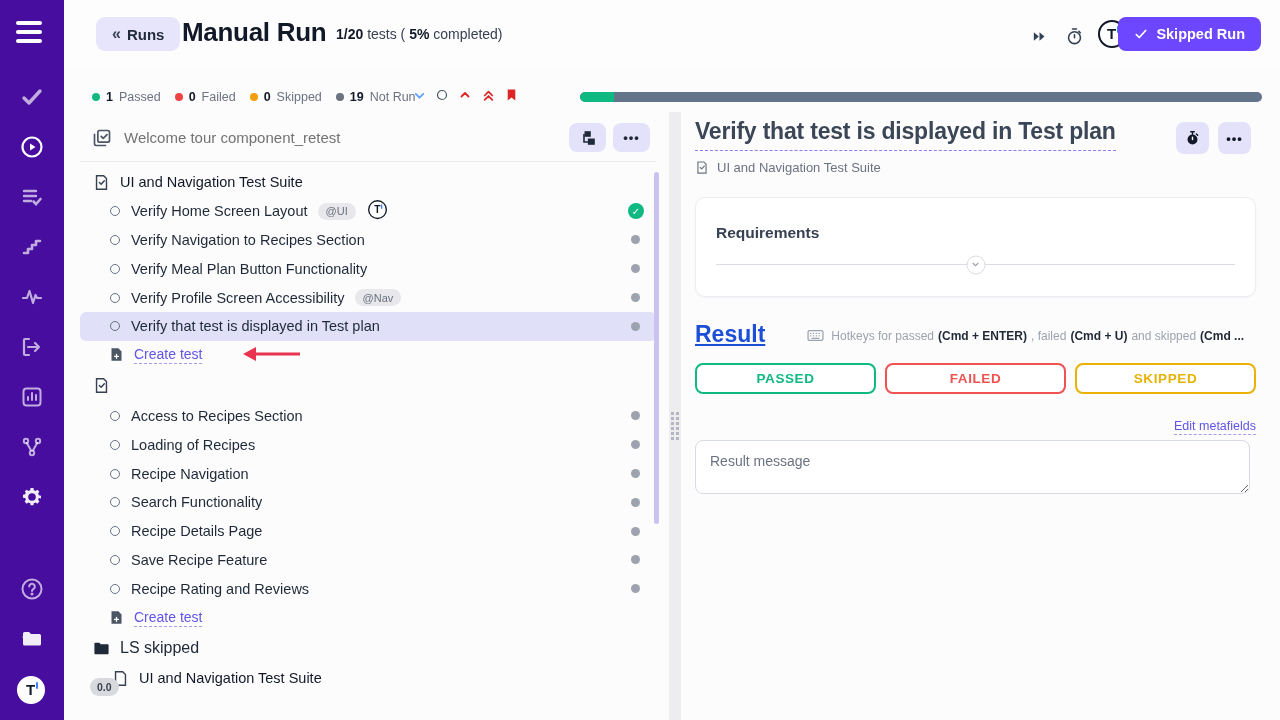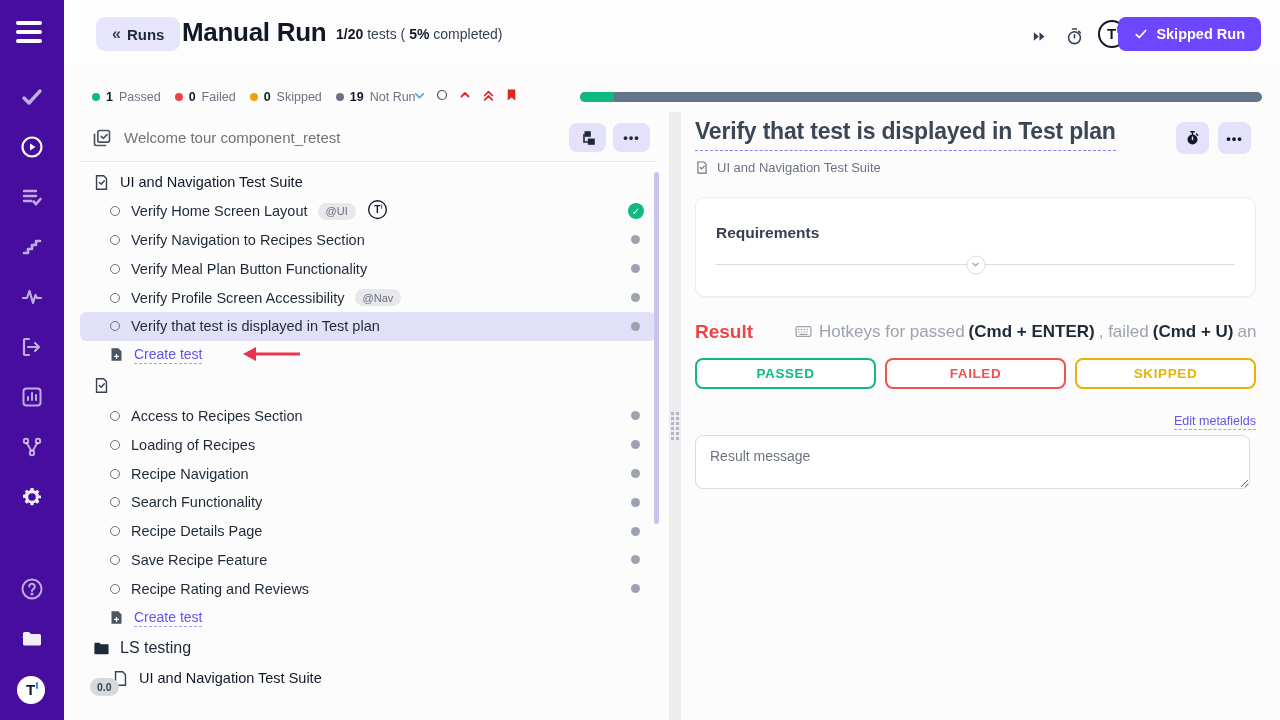--- a/index.html
+++ b/index.html
@@ -90,22 +90,22 @@
   .d-hbtns { position: absolute; right: 5px; top: 4px; display: flex; gap: 9px; }
   .d-btn { width: 33px; height: 32px; border: none; border-radius: 8px; background: #e4e2fb; display: flex; align-items: center; justify-content: center; cursor: pointer; color: #111827; font-family: inherit; }
   .d-btn .dots { font-size: 13px; font-weight: 700; letter-spacing: 1px; }
 
   .req-card { margin-top: 22px; background: #fff; border: 1px solid #ececf2; border-radius: 10px; box-shadow: 0 1px 2px rgba(15,23,42,0.04); height: 100px; padding: 26px 20px 0; }
   .req-title { font-size: 15.5px; font-weight: 700; color: #374151; }
   .req-divider { margin-top: 22px; position: relative; height: 1px; background: #d9dde3; }
   .req-toggle { position: absolute; left: 50%; top: 50%; transform: translate(-50%,-50%); width: 19px; height: 19px; background: #fff; border: 1px solid #d9dde3; border-radius: 50%; display: flex; align-items: center; justify-content: center; color: #9ca3af; cursor: pointer; }
 
   .result-head { margin-top: 24px; display: flex; align-items: baseline; }
-  .result-title { font-size: 19px; font-weight: 700; color: #ef4444; }
-  .hotkeys { margin-left: 42px; font-size: 17px; color: #9ca3af; display: flex; white-space: nowrap; overflow: hidden; }
+  .result-title { font-size: 23px; font-weight: 700; color: #1d4ed8; text-decoration: underline; }
+  .hotkeys { margin-left: 42px; font-size: 12px; color: #9ca3af; display: flex; white-space: nowrap; overflow: hidden; }
   .hotkeys svg { width: 17px; height: 13px; margin-right: 7px; flex-shrink: 0; align-self: center; }
   .hotkeys b { color: #1f2937; font-weight: 700; margin: 0 4px; }
 
   .verdicts { margin-top: 15px; display: flex; gap: 9px; }
   .v-btn { flex: 1; height: 31px; background: #fff; border-radius: 8px; border: 2px solid; font-size: 13.5px; font-weight: 700; letter-spacing: 0.6px; cursor: pointer; font-family: inherit; }
   .v-pass { border-color: #10b981; color: #10b981; }
   .v-fail { border-color: #f05252; color: #f05252; }
   .v-skip { border-color: #e8b305; color: #e8b305; }
 
   .meta-row { margin-top: 22px; text-align: right; }
@@ -435,21 +435,21 @@
         </span>
         <span class="create-link">Create test</span>
       </div>
 
       <div class="t-row folder" style="height:32px">
         <span class="f-icon">
           <svg viewBox="0 0 24 24" fill="currentColor">
               <path d="M2 5a1 1 0 0 1 1-1h6l2 2h10a1 1 0 0 1 1 1v12a1 1 0 0 1-1 1H3a1 1 0 0 1-1-1z"></path>
             </svg>
         </span>
-        <span class="s-title">LS testing</span>
+        <span class="s-title">LS skipped</span>
       </div>
 
       <div class="t-row suite" style="padding-left:32px; position:relative;">
         <span class="suite-badge">0.0</span>
         <span class="s-icon">
           <svg viewBox="0 0 24 24" fill="none" stroke="#374151" stroke-width="2">
               <path d="M5 2.5h10l4 4V21.5H5z"></path>
             </svg>
         </span>
         <span class="s-title">UI and Navigation Test Suite</span>

